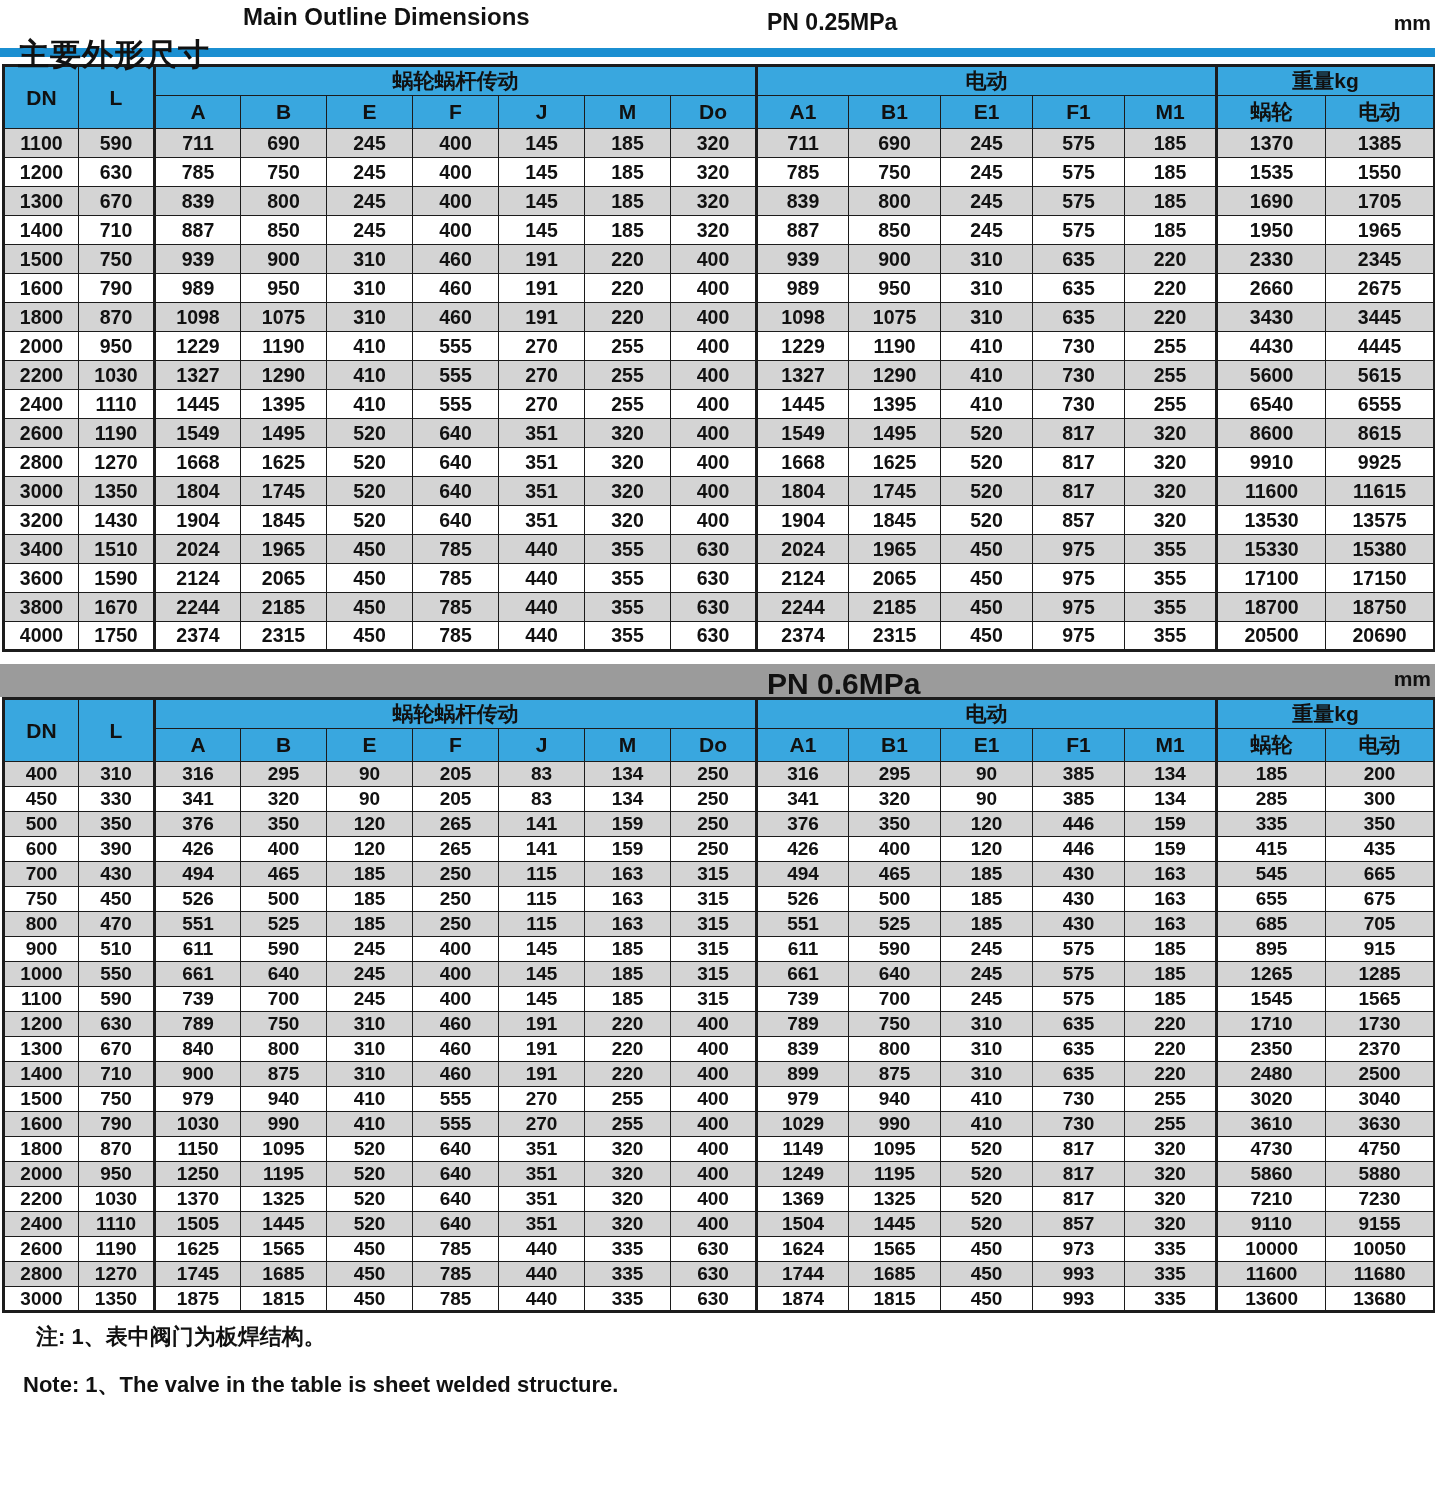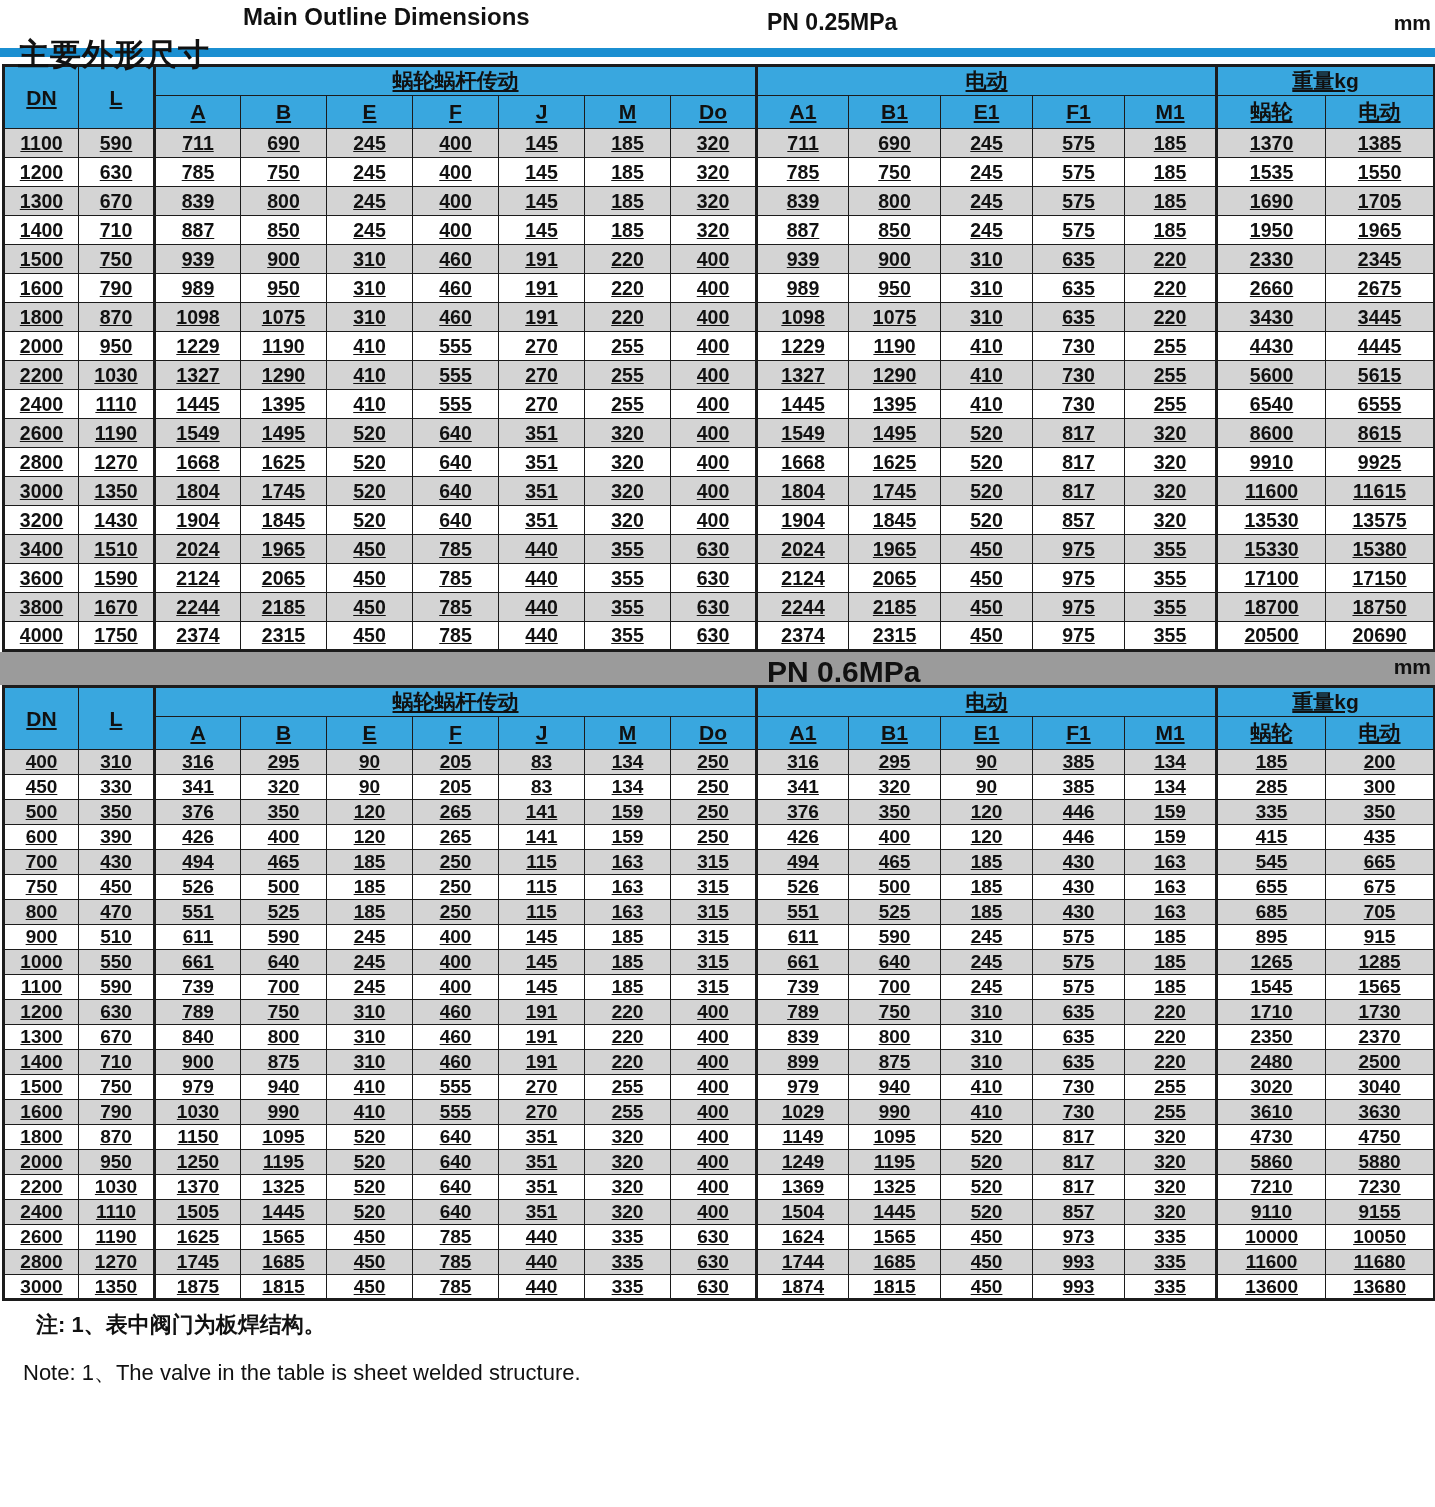--- a/index.html
+++ b/index.html
@@ -19,21 +19,21 @@
     width:1435px;height:1507px;overflow:hidden;position:relative;
   }
   
   .page-head{position:relative;height:46px;}
   .title-zh{position:absolute;left:18px;top:2px;font-size:31px;font-weight:800;letter-spacing:1px;margin-top:32px;}
   .title-en{position:absolute;left:243px;top:3px;font-size:24px;font-weight:600;}
   .pn-top{position:absolute;left:767px;top:9px;font-size:23px;font-weight:600;}
   .mm-top{position:absolute;right:4px;top:11px;font-size:21px;font-weight:600;}
   .blue-bar{height:9px;background:var(--blue-bar);margin-top:2px;}
   
-  table{border-collapse:collapse;table-layout:fixed;width:1431px;margin:7px 2px 0 2px;text-decoration:underline;}
+  table{border-collapse:collapse;table-layout:fixed;width:1431px;margin:7px 2px 12px 2px;}
   table.t2{margin-top:0;}
   th,td{
     border:1.5px solid var(--border);
     text-align:center;vertical-align:middle;
     font-weight:700;color:var(--ink);
     padding:0;overflow:hidden;white-space:nowrap;
   }
   table{border:3px solid var(--border);}
   th{background:var(--header-blue);font-size:21px;}
   tr.grp-row th{height:30px;}
@@ -47,21 +47,21 @@
   .divider{
     position:relative;height:33px;background:var(--divider-gray);
     margin:0 0 0 0;width:1435px;
   }
   .divider .pn{position:absolute;left:767px;top:3px;font-size:30px;font-weight:700;}
   .divider .mm{position:absolute;right:4px;top:3px;font-size:21px;font-weight:600;}
   
   .notes{margin-top:13px;font-size:22px;line-height:1.0;padding-left:18px;}
   .notes div{margin-bottom:13px;}
   .note-zh{font-weight:600;}
-  .note-en{font-weight:400;}
+  .note-en{font-weight:700;}
   .n-zh1{padding-left:18px;}
   .n-zh2{padding-left:57px;}
   .n-en1{padding-left:5px;margin-top:26px;}
   .n-en2{padding-left:120px;}
 </style>
 </head>
 <body>
 
 <div class="page-head">
   <span class="title-zh">主要外形尺寸</span>

